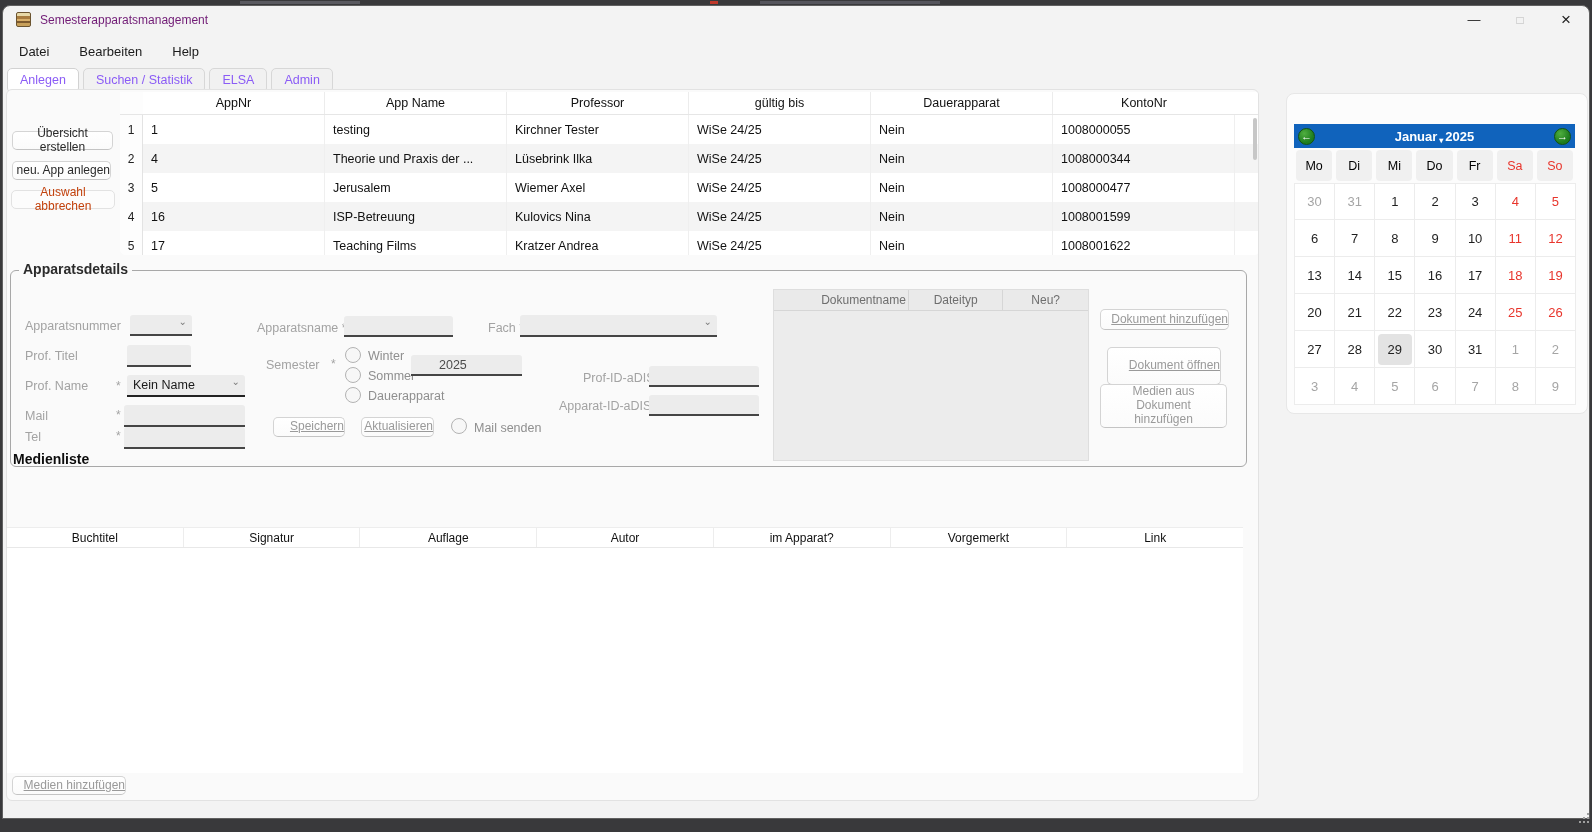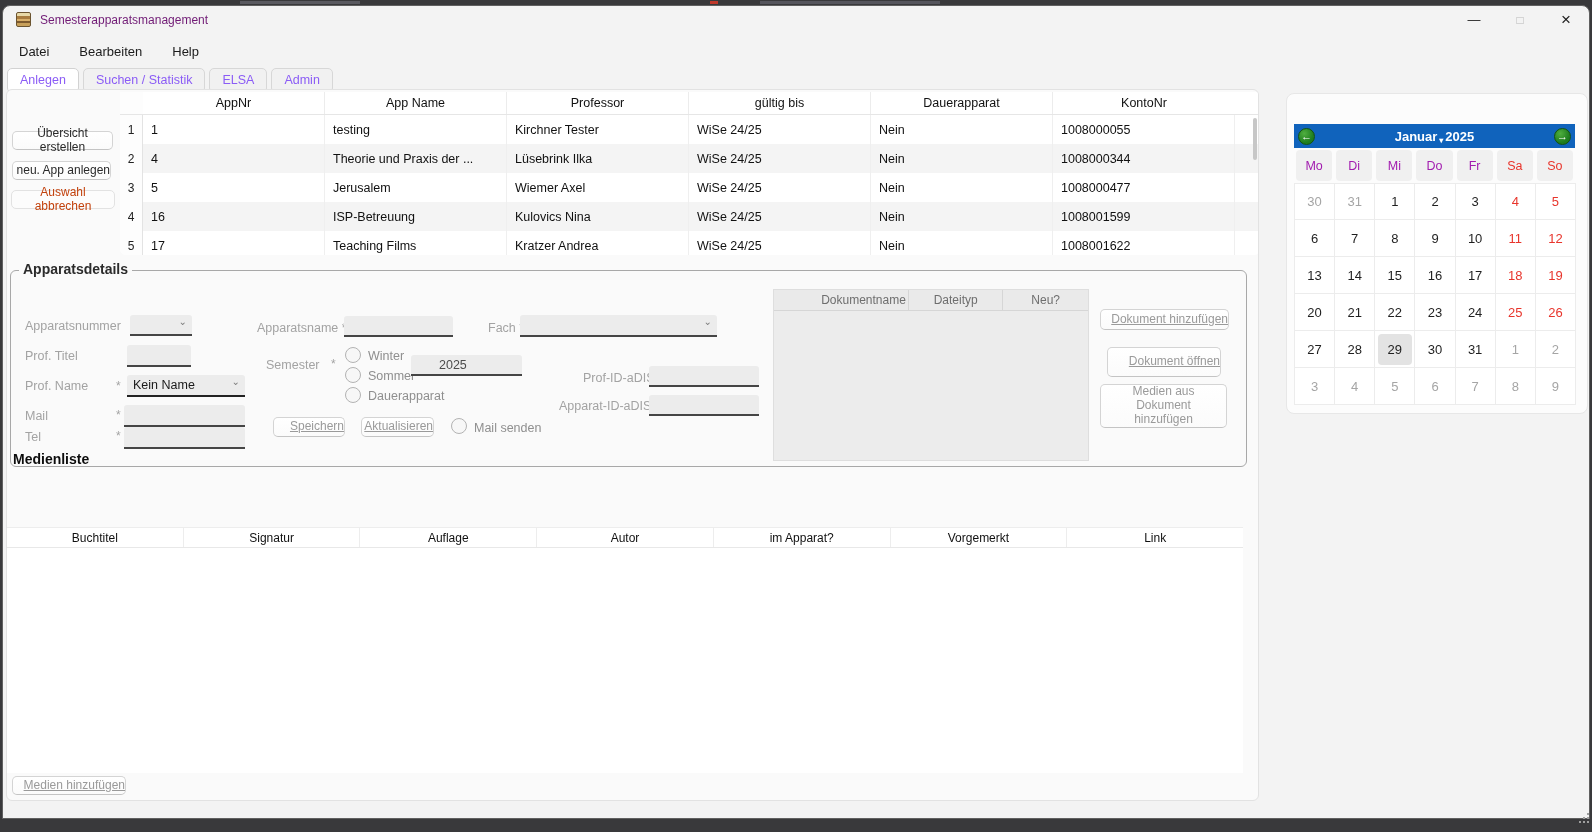--- a/index.html
+++ b/index.html
@@ -117,21 +117,21 @@
   
   .doc-table { position:absolute; left:762px; top:18px; width:316px; height:172px; background:#ececec; border:1px solid #dedede; }
   .doc-head { display:flex; height:21px; background:#eaeaea; border-bottom:1px solid #d6d6d6; }
   .doc-th {
     font-size:12px; color:#6e6e6e; display:flex; align-items:center; justify-content:center;
     border-right:1px solid #d6d6d6;
   }
   .doc-th:last-child { border-right:none; }
 
   .doc-btn1 { left:1089px; top:38px;  width:129px; height:21px; }
-  .doc-btn2 { left:1096px; top:76px;  width:114px; height:30px; }
+  .doc-btn2 { left:1096px; top:76px;  width:114px; height:38px; }
   .doc-btn3 { left:1089px; top:113px; width:127px; height:44px; padding:3px 8px; }
 
   
   .media-title { position:absolute; left:6px; top:361px; font-size:14px; font-weight:bold; color:#0d0d0d; }
   .media-table { position:absolute; left:0; top:437px; width:1236px; height:246px; background:#ffffff; border-top:1px solid #ededed; }
   .media-head { display:flex; height:20px; border-bottom:1px solid #e8e8e8; background:#fff; }
   .media-th {
     flex:1; font-size:12px; color:#111; display:flex; align-items:center; justify-content:center;
     border-right:1px solid #ededed;
   }
@@ -155,21 +155,21 @@
     flex:none;
   }
   .cal-title { flex:1; text-align:center; font-size:13px; font-weight:bold; }
   .cal-title .caret { font-size:8px; position:relative; top:2px; margin:0 2px; }
   .cal-daynames { display:flex; height:35px; }
   .cal-dayname {
     width:40.15px; flex:none; padding:2px;
   }
   .cal-dayname > div {
     background:#f0f0f0; border-radius:4px; height:100%;
-    display:flex; align-items:center; justify-content:center; font-size:12.5px; color:#a21caf;
+    display:flex; align-items:center; justify-content:center; font-size:12.5px; color:#000000;
   }
   .cal-dayname.red > div { color:#e8352c; }
   .cal-grid { border-left:1px solid #ececec; }
   .cal-week { display:flex; height:37px; }
   .cal-day {
     width:40.15px; flex:none; border-right:1px solid #ececec; border-bottom:1px solid #ececec;
     display:flex; align-items:center; justify-content:center; font-size:13px; color:#1f1f1f;
     background:#fff;
   }
   .cal-week:first-child .cal-day { border-top:1px solid #ececec; }

